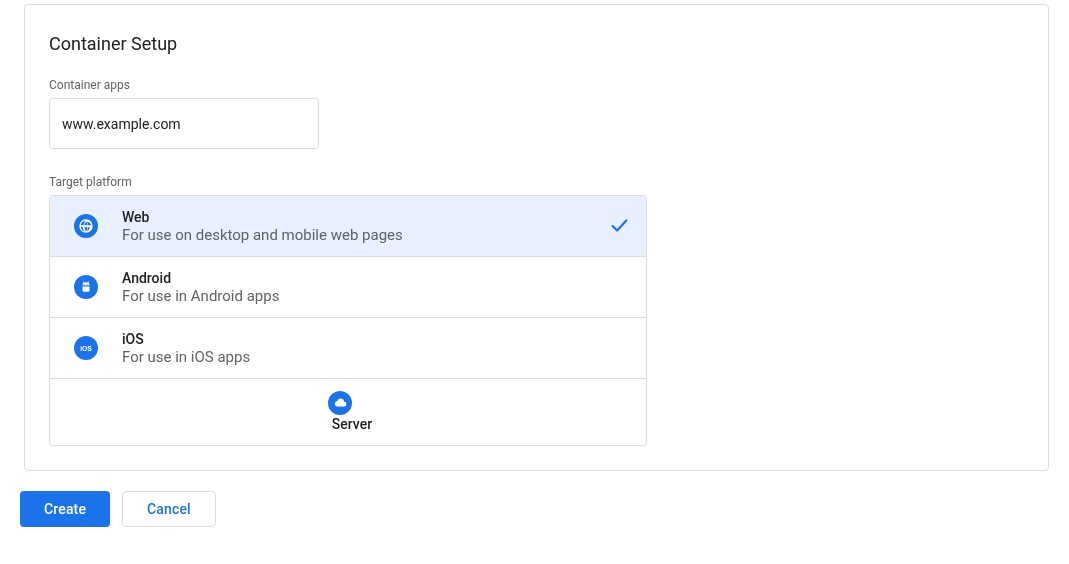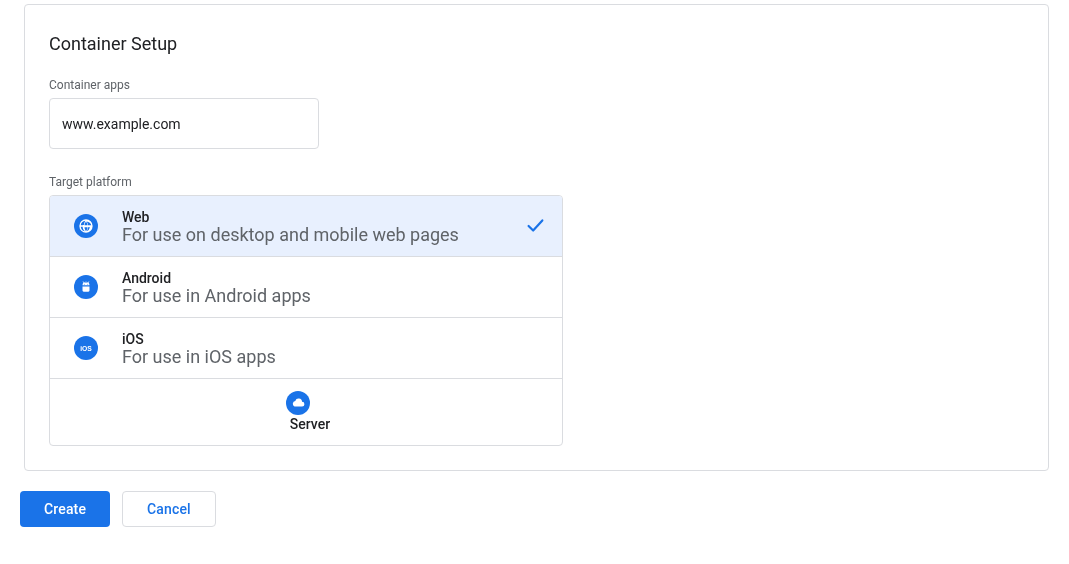--- a/index.html
+++ b/index.html
@@ -36,21 +36,21 @@
       border: 1px solid #dadce0;
       border-radius: 4px;
       padding: 0 12px;
       font-size: 14px;
       color: #202124;
       font-family: inherit;
       outline: none;
       margin-bottom: 26px;
     }
     .platform-list {
-      width: 514px;
+      width: 598px;
       border: 1px solid #dadce0;
       border-radius: 4px;
       overflow: hidden;
     }
     .platform-item {
       display: flex;
       align-items: center;
       padding: 12px 16px 12px 24px;
       border-bottom: 1px solid #dadce0;
       cursor: pointer;
@@ -74,21 +74,21 @@
     }
     .platform-icon svg { fill: #ffffff; }
     .platform-text { flex: 1; }
     .platform-title {
       font-size: 14px;
       font-weight: 500;
       color: #202124;
       line-height: 18px;
     }
     .platform-desc {
-      font-size: 18px;
+      font-size: 15px;
       color: #5f6368;
       line-height: 18px;
     }
     .check {
       margin-left: 12px;
       flex-shrink: 0;
     }
     .check svg { stroke: #1a73e8; }
     .button-row {
       display: flex;

